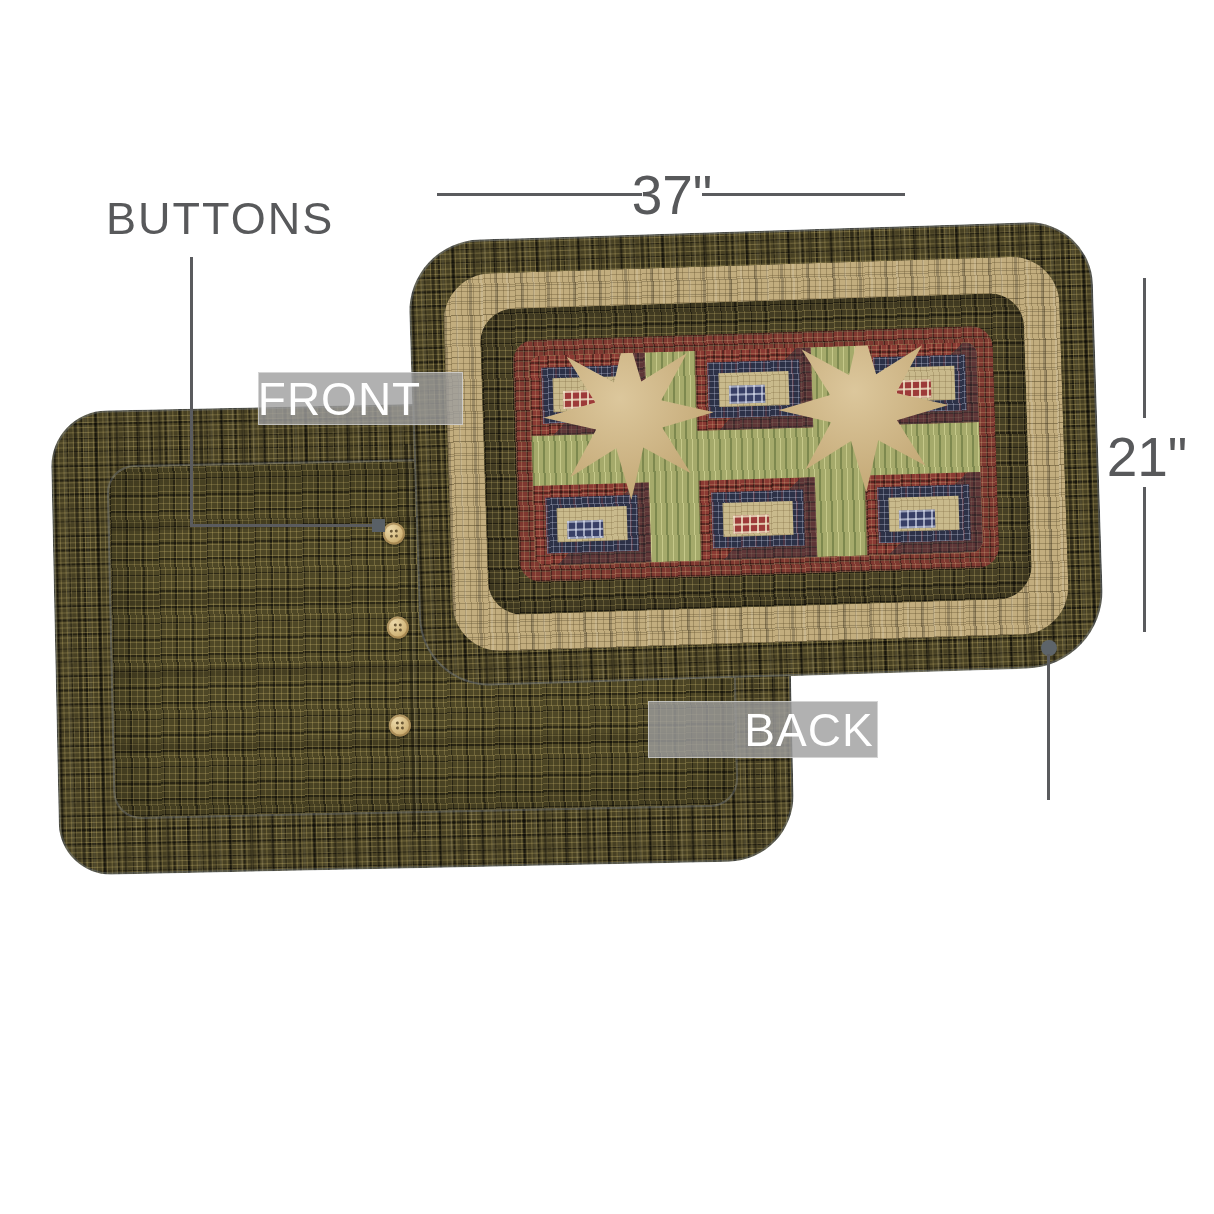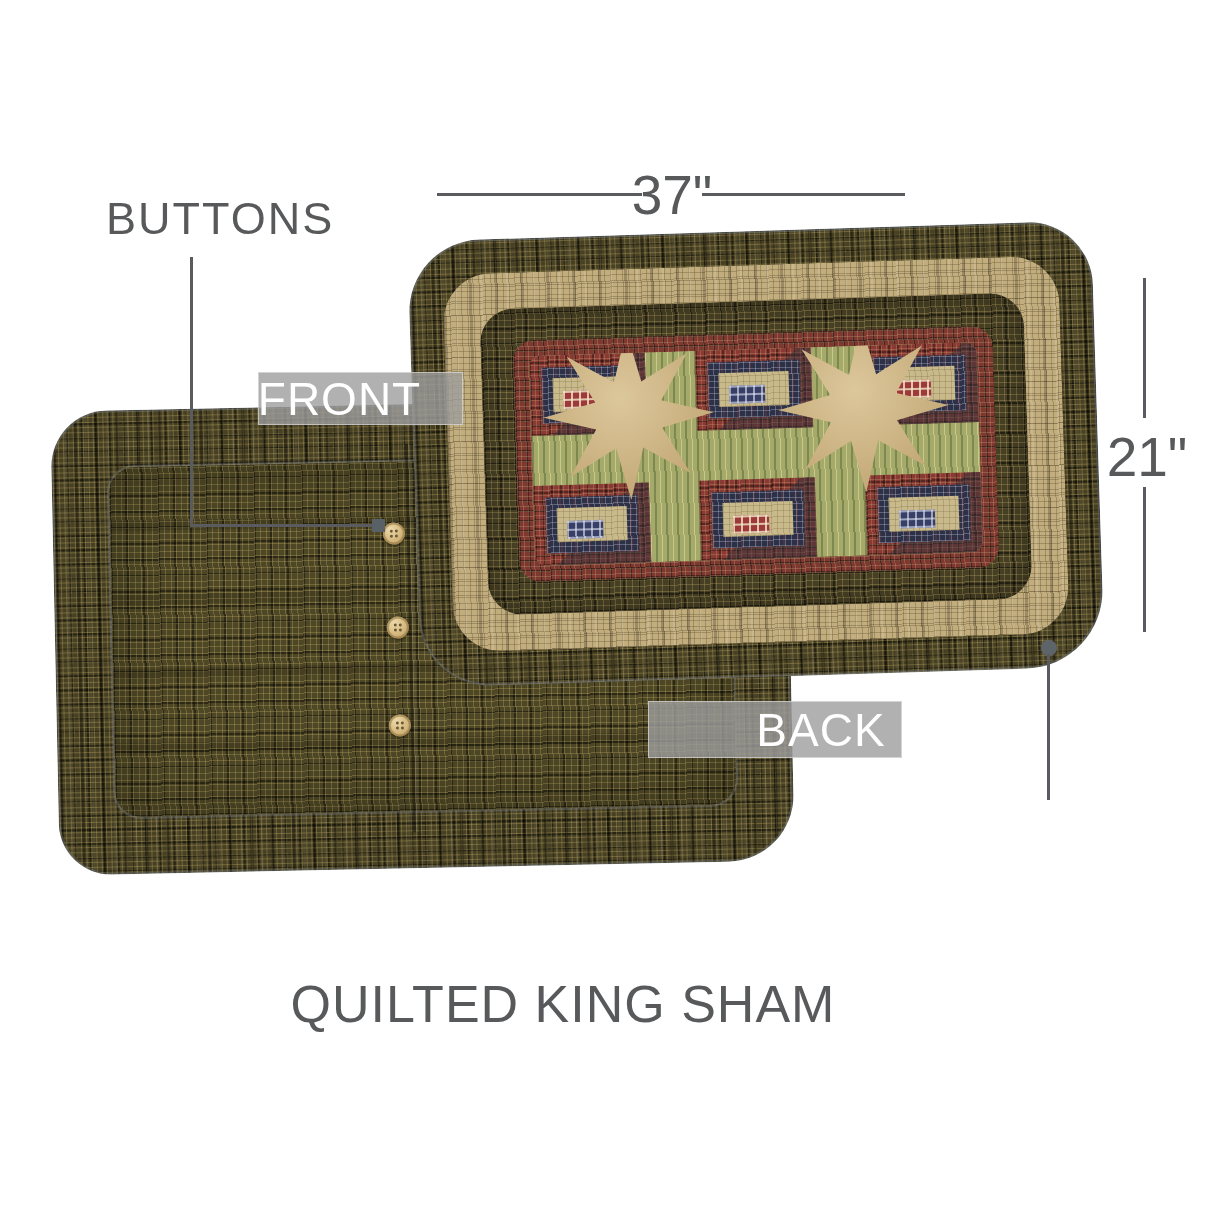--- a/index.html
+++ b/index.html
@@ -242,20 +242,19 @@
   <div class="callout-line" style="left:437px;top:193px;width:205px;height:3px;"></div>
   <div class="ann" style="left:672px;top:168px;font-size:55px;letter-spacing:0;transform:translateX(-50%);">37"</div>
   <div class="callout-line" style="left:702px;top:193px;width:203px;height:3px;"></div>
 
   <div class="callout-line" style="left:1143px;top:278px;width:3px;height:140px;"></div>
   <div class="ann" style="left:1147px;top:430px;font-size:55px;letter-spacing:0;transform:translateX(-50%);">21"</div>
   <div class="callout-line" style="left:1143px;top:487px;width:3px;height:145px;"></div>
 
   <div class="shade-label" style="left:258px;top:324px;width:205px;height:53px;font-size:46px;padding-right:42px;margin-top:48px;">FRONT</div>
 
-  <div class="shade-label" style="left:648px;top:701px;width:254px;height:57px;font-size:46px;padding-left:92px;">BACK</div>
+  <div class="shade-label" style="left:648px;top:701px;width:230px;height:57px;font-size:46px;padding-left:92px;">BACK</div>
 
   <div class="end-dot" style="left:1041px;top:640px;"></div>
   <div class="callout-line" style="left:1047px;top:654px;width:3px;height:146px;"></div>
 
-  <div class="ann" style="left:563px;top:978px;font-size:52px;letter-spacing:1px;transform:translateX(-50%);">QUILTED KING SHAM</div>
 
 </div>
 
 </body></html>

